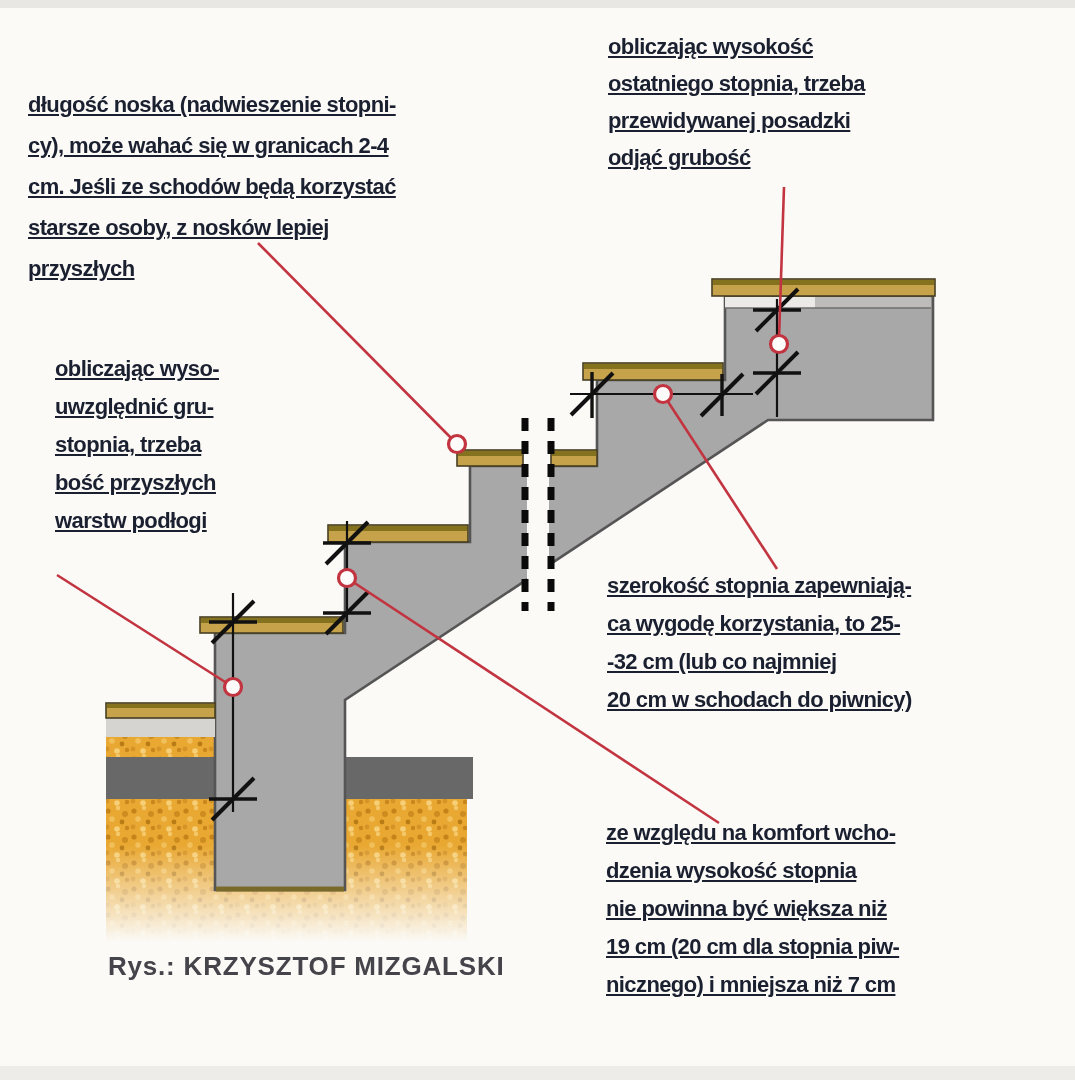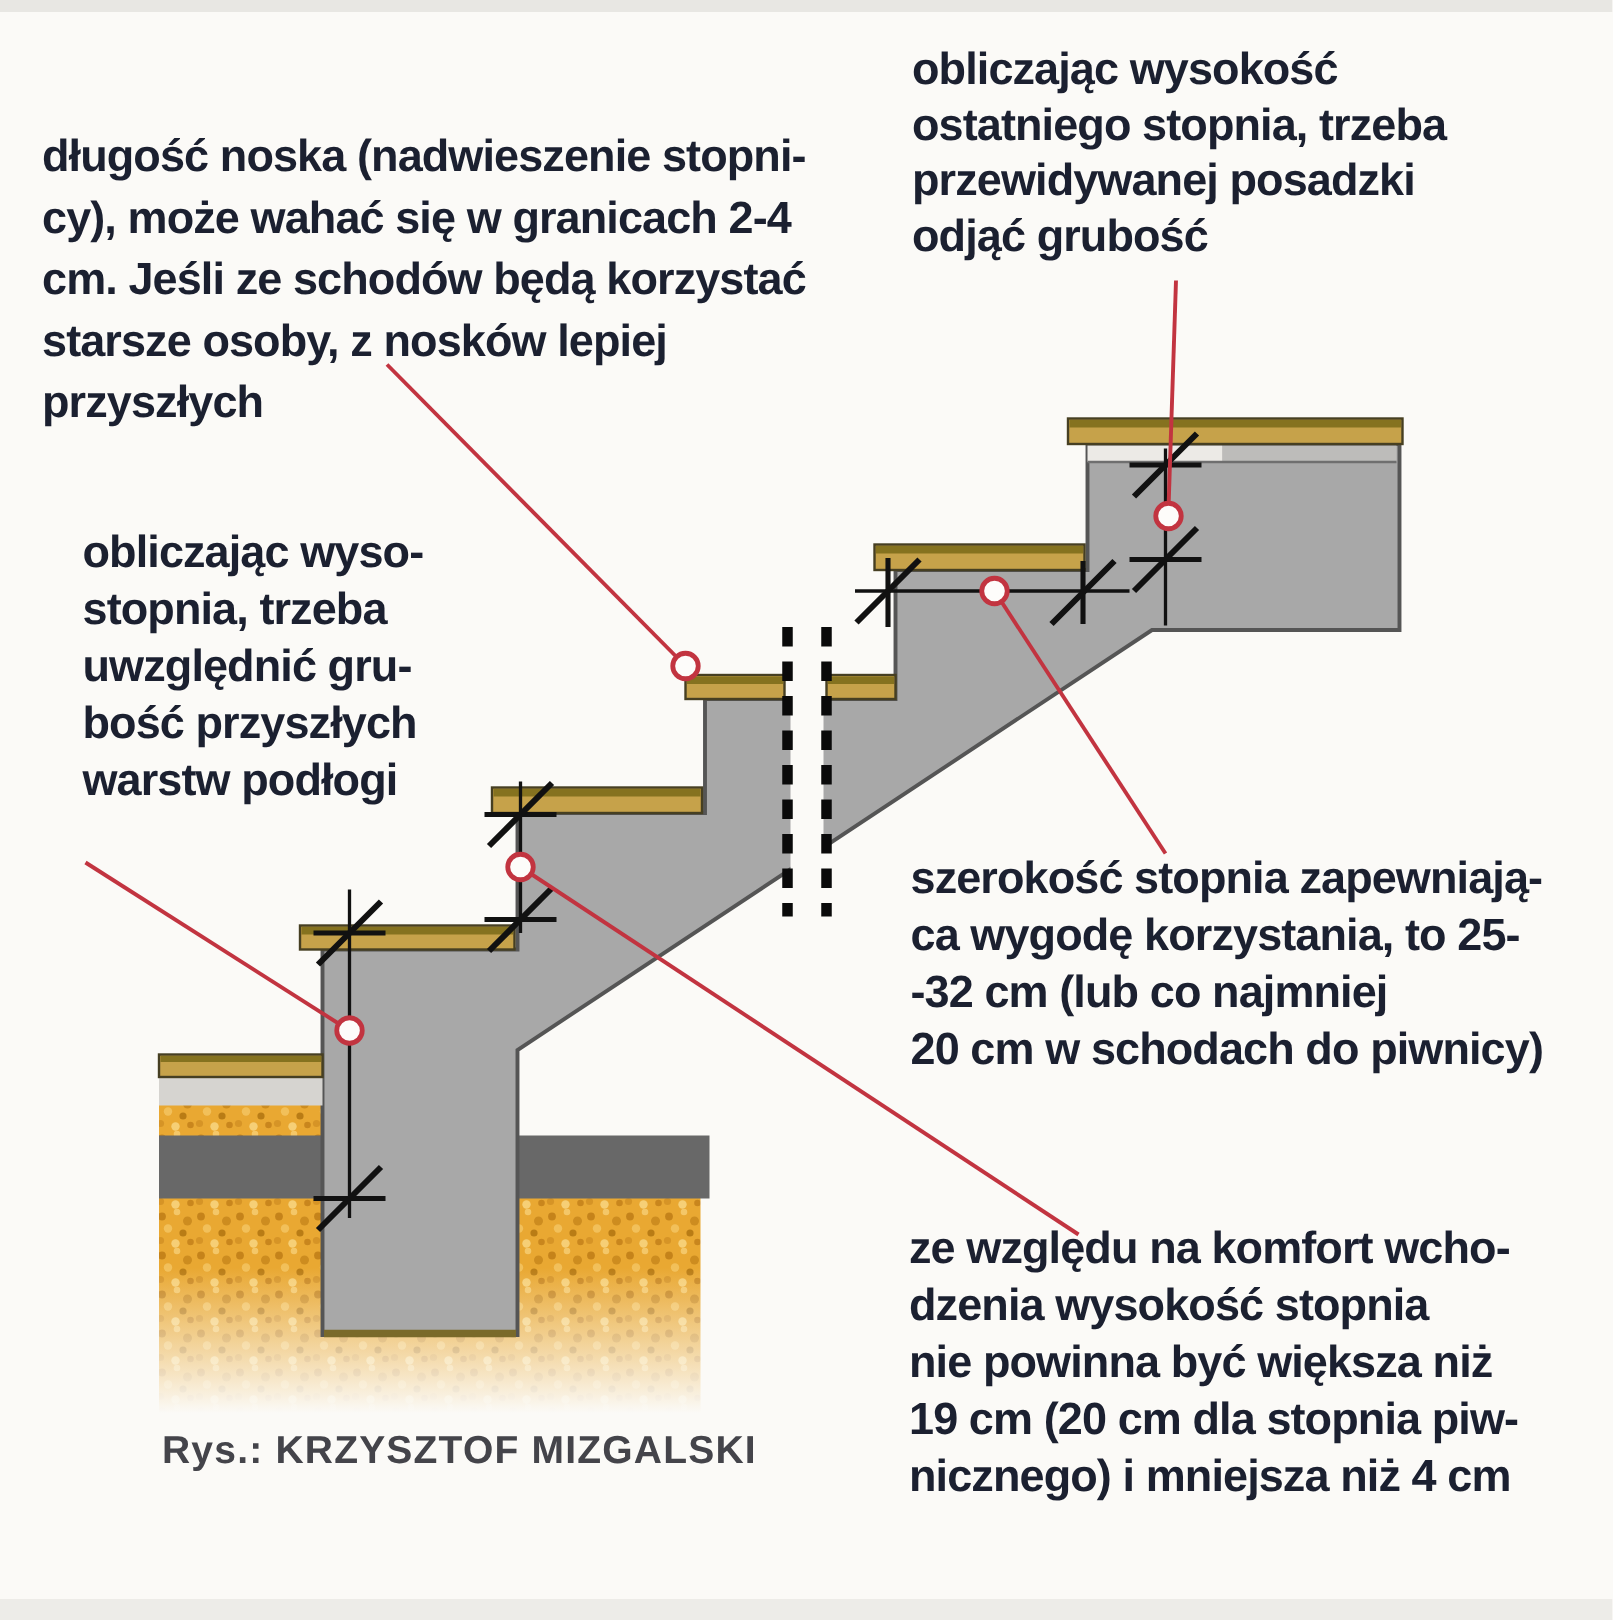--- a/index.html
+++ b/index.html
@@ -1,22 +1,22 @@
 <!DOCTYPE html>
 <html><head>
 <meta charset="utf-8">
 <style>
   html,body{margin:0;padding:0;}
   body{width:1075px;height:1080px;position:relative;background:#fbfaf7;overflow:hidden;
        font-family:"Liberation Sans","DejaVu Sans",sans-serif;}
   .edge-strip{position:absolute;left:0;width:1075px;}
   #edge-top{top:0;height:8px;background:#e8e7e3;}
   #edge-bottom{top:1066px;height:14px;background:#edece8;}
-  .annotation{position:absolute;color:#1b2030;font-weight:700;font-size:30px;
-              line-height:38px;letter-spacing:-0.6px;white-space:nowrap;}
+  .annotation{position:absolute;color:#1b2030;font-weight:700;font-size:22px;
+              line-height:38px;letter-spacing:-0.6px;white-space:nowrap;text-decoration:underline;}
   #annotation-nosing{left:28px;top:84px;width:520px;line-height:41px;}
   #annotation-last-step{left:608px;top:28px;width:430px;line-height:37px;}
   #annotation-first-step{left:15px;top:350px;width:270px;line-height:38px;margin-left:40px;}
   #annotation-step-width{left:607px;top:567px;width:450px;line-height:38px;}
   #annotation-step-height{left:606px;top:814px;width:460px;line-height:38px;}
   #caption{position:absolute;left:108px;top:951px;color:#44444a;font-weight:700;
            font-size:26px;letter-spacing:0.8px;white-space:nowrap;}
   #diagram-svg{position:absolute;left:0;top:0;}
 </style>
 </head>
@@ -155,32 +155,32 @@
     <div>przyszłych</div>
   </div>
 <div class="annotation" id="annotation-last-step">
     <div>obliczając wysokość</div>
     <div>ostatniego stopnia, trzeba</div>
     <div>przewidywanej posadzki</div>
     <div>odjąć grubość</div>
   </div>
 <div class="annotation" id="annotation-first-step">
     <div>obliczając wyso-</div>
+    <div>uwzględnić gru-</div>
     <div>stopnia, trzeba</div>
-    <div>uwzględnić gru-</div>
     <div>bość przyszłych</div>
     <div>warstw podłogi</div>
   </div>
 <div class="annotation" id="annotation-step-width">
     <div>szerokość stopnia zapewniają-</div>
     <div>ca wygodę korzystania, to 25-</div>
     <div>-32 cm (lub co najmniej</div>
     <div>20 cm w schodach do piwnicy)</div>
   </div>
 <div class="annotation" id="annotation-step-height">
     <div>ze względu na komfort wcho-</div>
     <div>dzenia wysokość stopnia</div>
     <div>nie powinna być większa niż</div>
     <div>19 cm (20 cm dla stopnia piw-</div>
-    <div>nicznego) i mniejsza niż 4 cm</div>
+    <div>nicznego) i mniejsza niż 7 cm</div>
   </div>
 
 <div id="caption">Rys.: KRZYSZTOF MIZGALSKI</div>
 
 </body></html>

